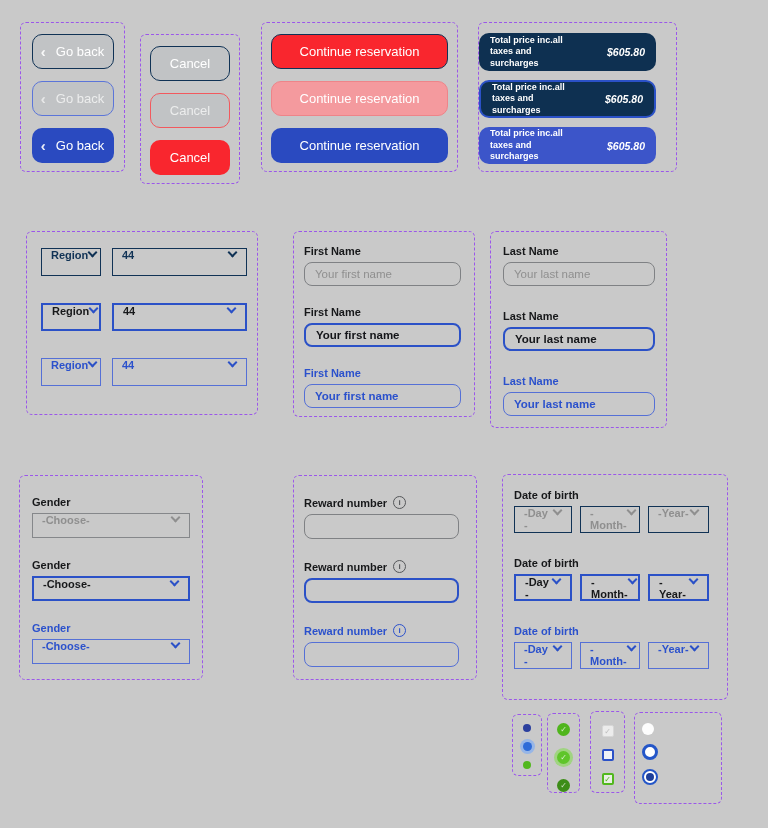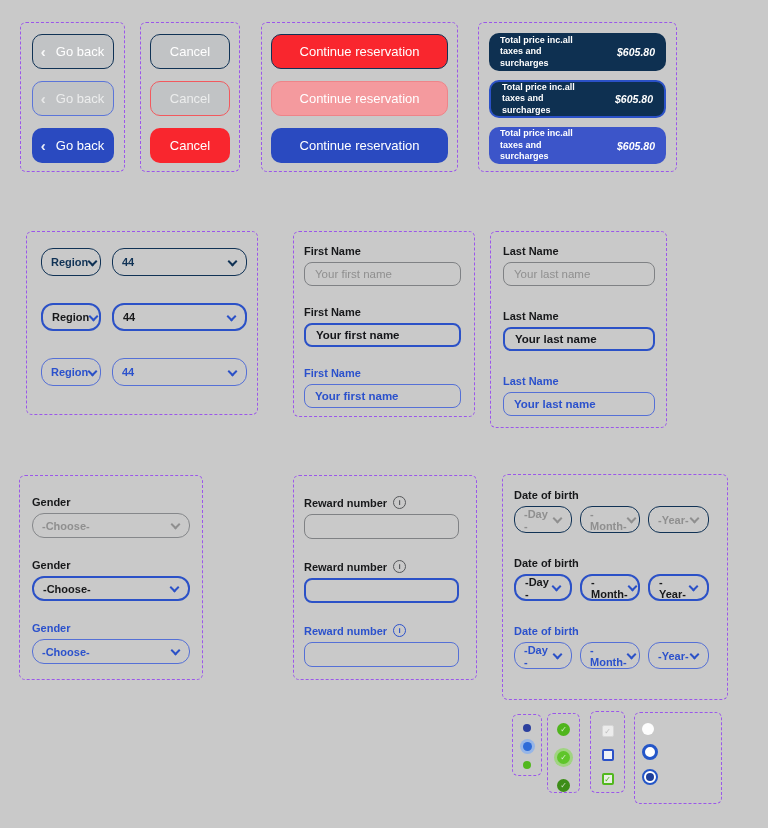--- a/index.html
+++ b/index.html
@@ -26,21 +26,21 @@
               display:flex;align-items:center;justify-content:space-between;
               padding:5px 11px;flex:0 0 auto;}
   .pc-navy{background:#0e3051;height:38px;}
   .pc-navy-border{background:#0e3051;border:2px solid #2b51c7;height:38px;}
   .pc-blue{background:#3c55c9;height:37px;}
   .pc-lines{font-size:9px;font-weight:bold;line-height:11.5px;}
   .pc-lines span{display:block;}
   .pc-amount{font-size:10.5px;font-weight:bold;font-style:italic;}
 
   
-  .sel{box-sizing:border-box;border-radius:12px;display:flex;align-items:center;
+  .sel{box-sizing:border-box;border-radius:0;display:flex;align-items:flex-start;
        justify-content:space-between;padding:0 9px;font-size:11px;font-weight:bold;
        flex:0 0 auto;cursor:pointer;background:transparent;}
   .sel-navy{border:1.6px solid #103255;}
   .sel-gray{border:1.6px solid #85878a;}
   .sel-focus{border:2px solid #2b51c7;}
   .sel-lblue{border:1.6px solid #5570d6;}
   .txt-navy{color:#103255;} .txt-gray{color:#8f8f8f;} .txt-dark{color:#17181a;} .txt-blue{color:#2b51cc;}
   .chev{width:9px;height:9px;position:relative;flex:0 0 auto;}
   .chev::before{content:"";position:absolute;left:1px;top:0;width:5px;height:5px;
                 border-right:2px solid currentColor;border-bottom:2px solid currentColor;
@@ -98,21 +98,21 @@
     <div class="btn btn-gray-blue" style="width:82px;">
       <span class="back-chev">‹</span>
       <span>Go back</span>
     </div>
     <div class="btn btn-blue" style="width:82px;">
       <span class="back-chev">‹</span>
       <span>Go back</span>
     </div>
   </div>
 
-  <div class="group" style="left:140px;top:22px;width:100px;height:150px;padding-top:11px;gap:12px;align-items:center;">
+  <div class="group" style="left:140px;top:34px;width:100px;height:150px;padding-top:11px;gap:12px;align-items:center;">
     <div class="btn btn-gray-navy" style="width:80px;">
       <span>Cancel</span>
     </div>
     <div class="btn btn-gray-red" style="width:80px;">
       <span>Cancel</span>
     </div>
     <div class="btn btn-red" style="width:80px;">
       <span>Cancel</span>
     </div>
   </div>
@@ -122,21 +122,21 @@
       <span>Continue reservation</span>
     </div>
     <div class="btn btn-pink" style="width:177px;">
       <span>Continue reservation</span>
     </div>
     <div class="btn btn-blue" style="width:177px;">
       <span>Continue reservation</span>
     </div>
   </div>
 
-  <div class="group" style="left:478px;top:22px;width:199px;height:150px;padding-top:10px;gap:9px;align-items:center;">
+  <div class="group" style="left:478px;top:22px;width:199px;height:150px;padding-top:10px;gap:9px;align-items:flex-start;">
     <div class="price-card pc-navy">
       <div class="pc-lines">
         <span>Total price inc.all</span>
         <span>taxes and</span>
         <span>surcharges</span>
       </div>
       <div class="pc-amount">$605.80</div>
     </div>
     <div class="price-card pc-navy-border">
       <div class="pc-lines">

